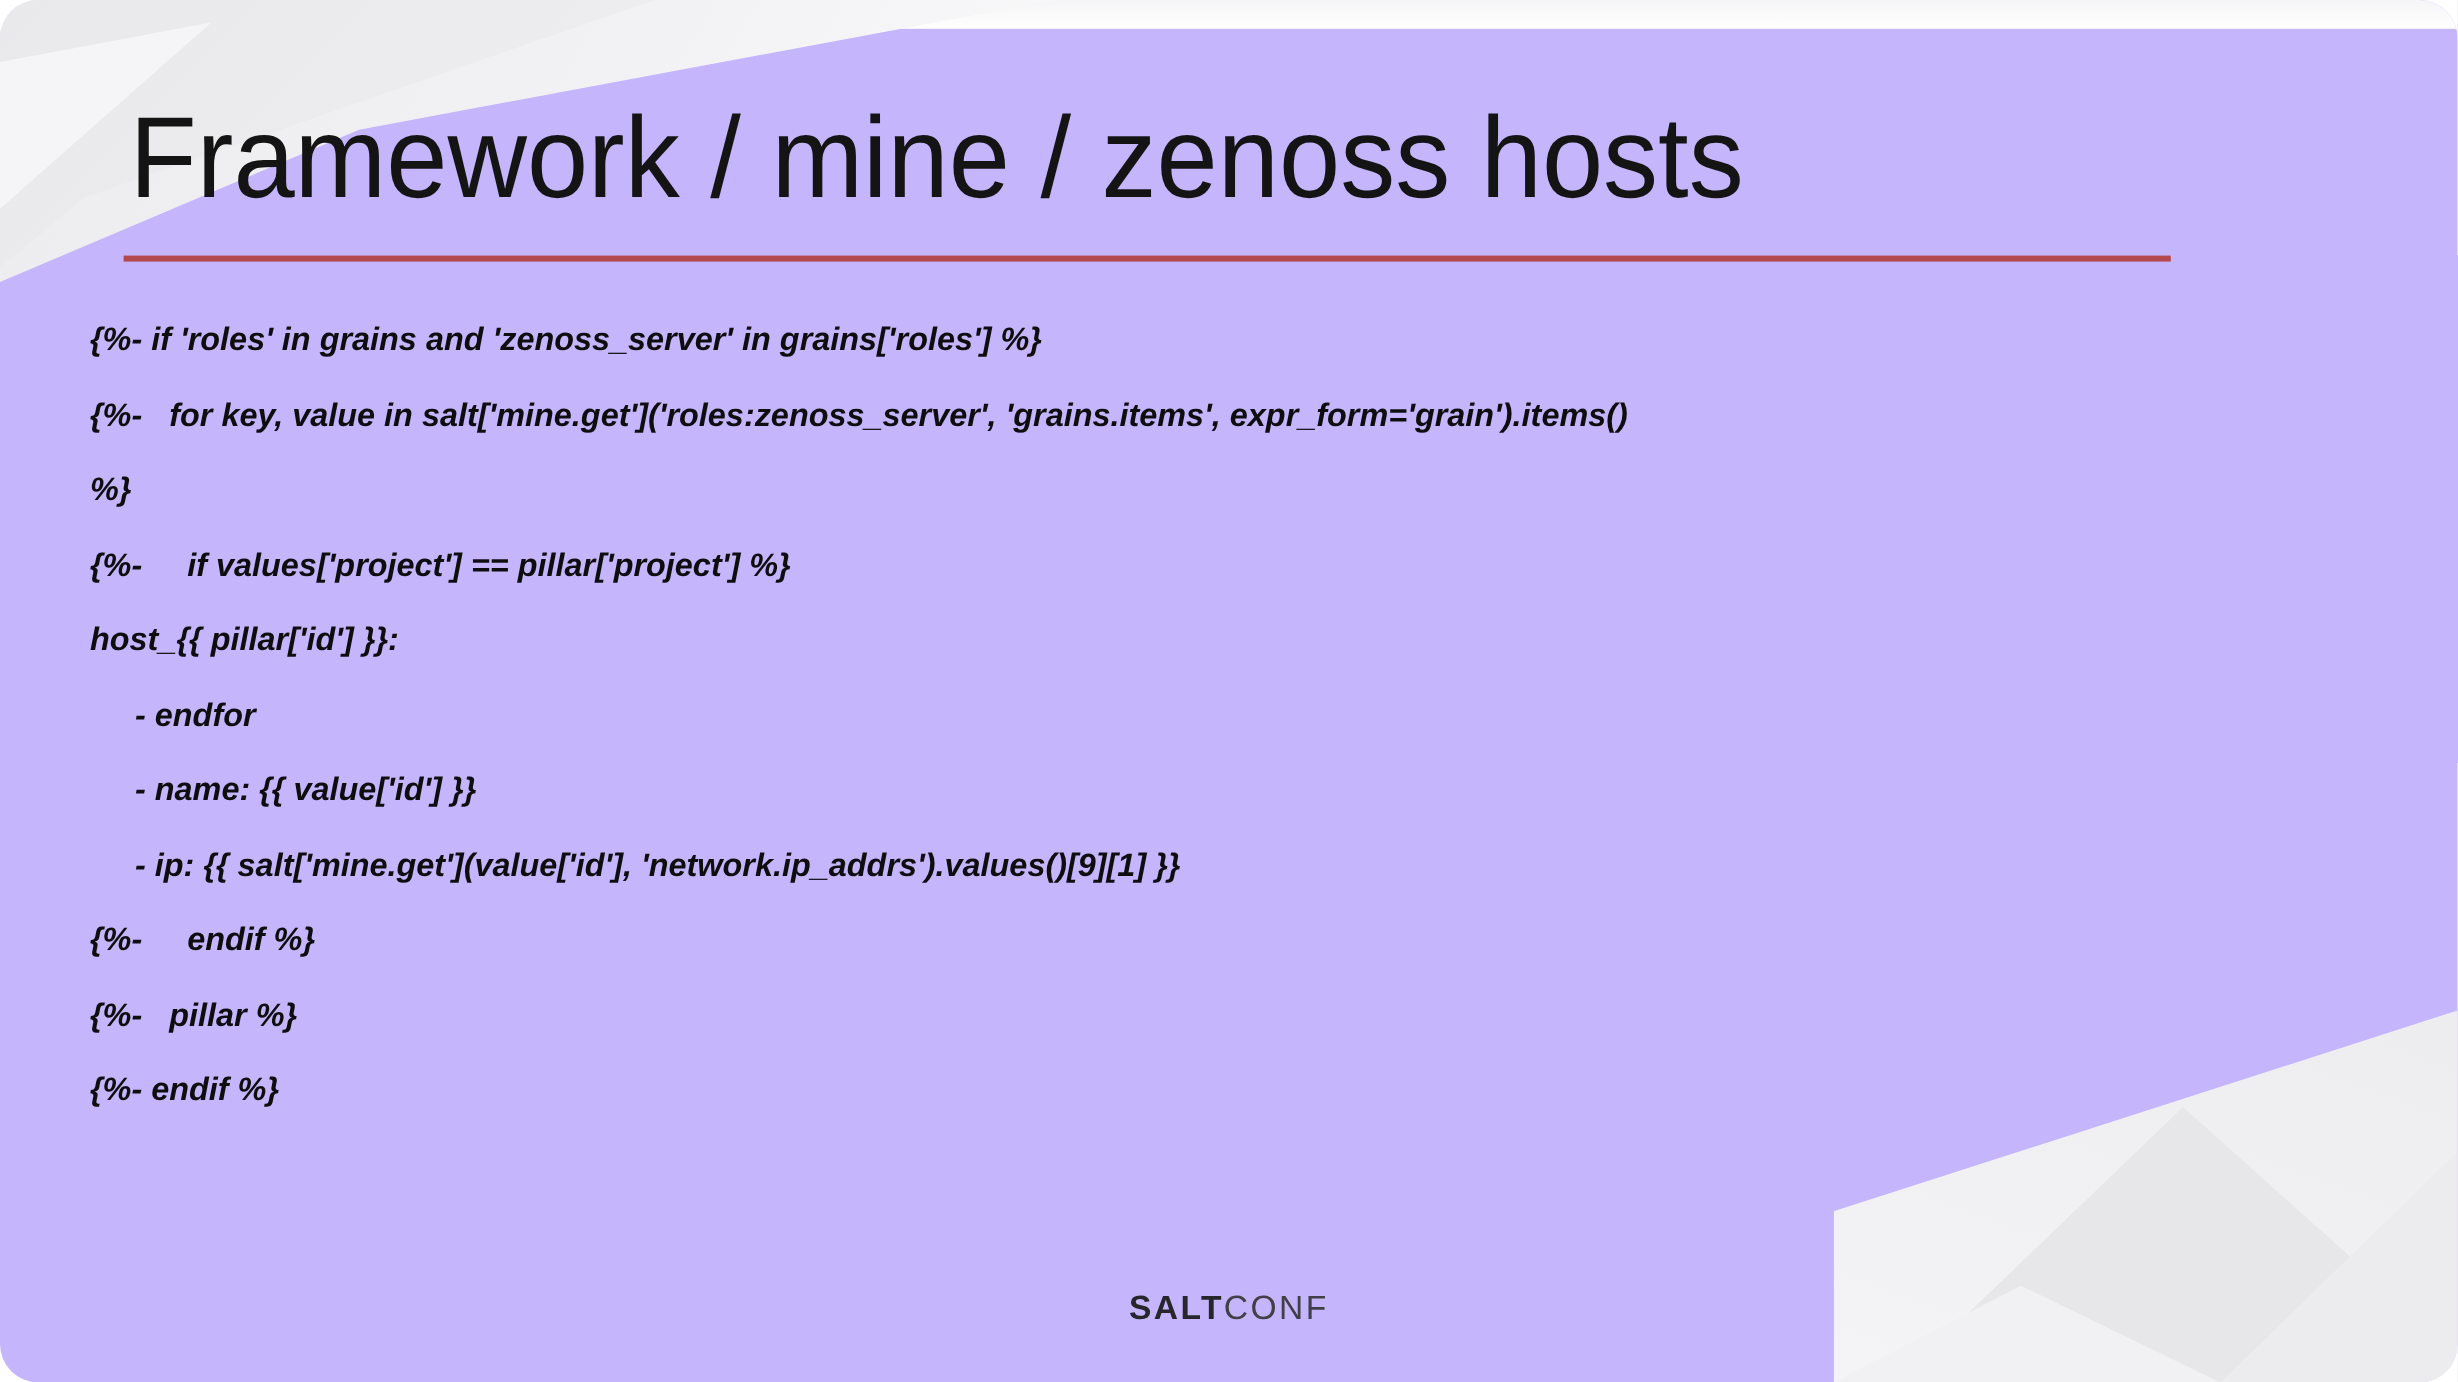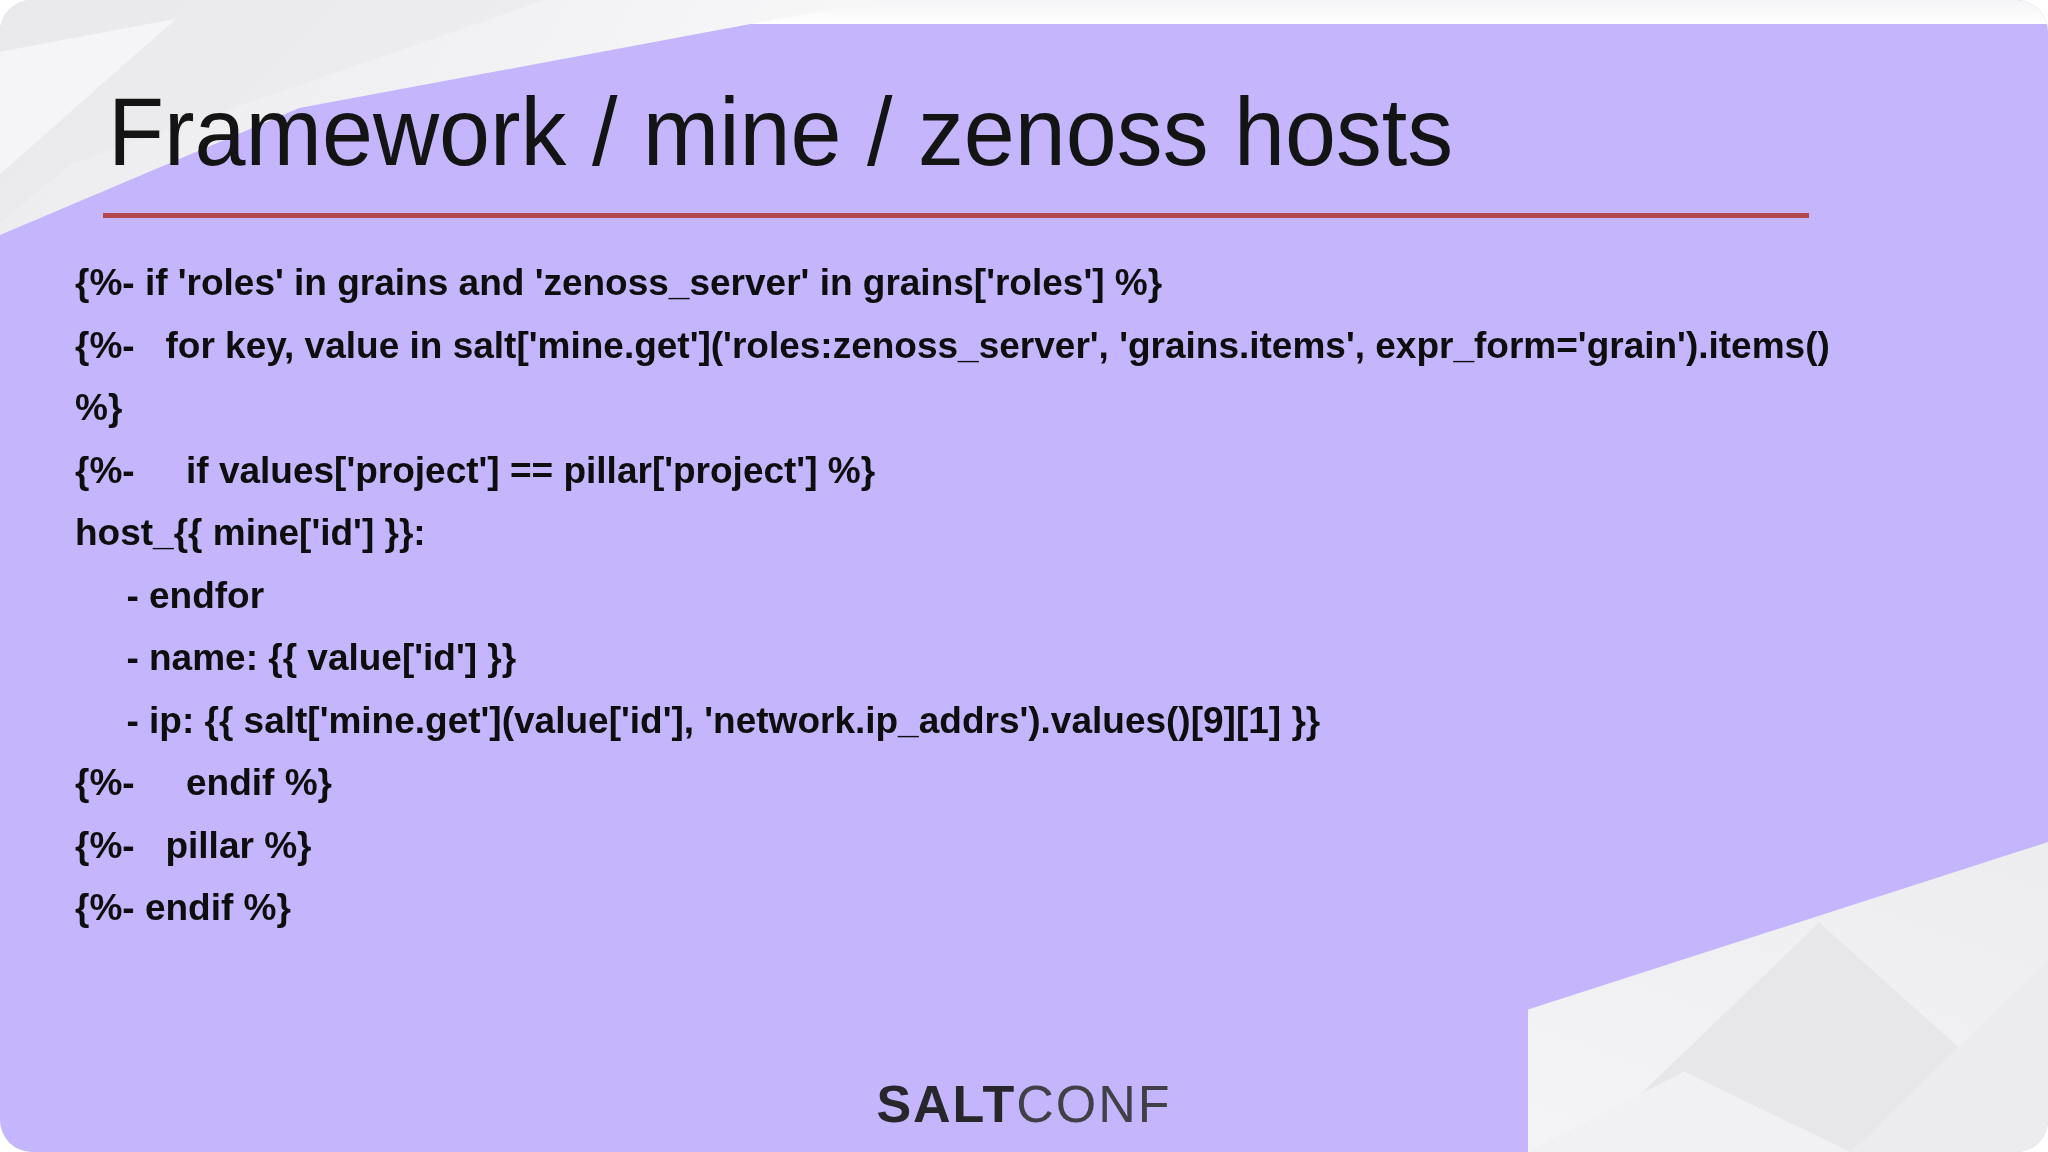--- a/index.html
+++ b/index.html
@@ -72,34 +72,35 @@
 
   
   .code {
     position: absolute;
     left: 75px;
     top: 252px;
     width: 1965px;
     color: #0e0e0e;
   }
   .code-line {
-    font-size: 37px;
+    font-size: 27px;
     font-weight: 700;
     line-height: 62.5px;
     white-space: pre;
     letter-spacing: 0;
+    font-style: italic;
   }
 
   
   .brand {
     position: absolute;
     left: 50%;
     top: 1074px;
     transform: translateX(-50%);
-    font-size: 52px;
+    font-size: 28px;
     letter-spacing: 2px;
     white-space: nowrap;
   }
   .brand-bold  { font-weight: 700; color: #26262b; }
   .brand-light { font-weight: 400; color: #404046; }
 </style>
 </head>
 <body>
 
 <div class="slide">
@@ -121,21 +122,21 @@
 
   <h1 class="title">Framework / mine / zenoss hosts</h1>
 
   <div class="rule"></div>
 
   <div class="code">
     <div class="code-line">{%- if 'roles' in grains and 'zenoss_server' in grains['roles'] %}</div>
     <div class="code-line">{%-   for key, value in salt['mine.get']('roles:zenoss_server', 'grains.items', expr_form='grain').items()</div>
     <div class="code-line">%}</div>
     <div class="code-line">{%-     if values['project'] == pillar['project'] %}</div>
-    <div class="code-line">host_{{ mine['id'] }}:</div>
+    <div class="code-line">host_{{ pillar['id'] }}:</div>
     <div class="code-line">     - endfor</div>
     <div class="code-line">     - name: {{ value['id'] }}</div>
     <div class="code-line">     - ip: {{ salt['mine.get'](value['id'], 'network.ip_addrs').values()[9][1] }}</div>
     <div class="code-line">{%-     endif %}</div>
     <div class="code-line">{%-   pillar %}</div>
     <div class="code-line">{%- endif %}</div>
   </div>
 
   <div class="brand"><span class="brand-bold">SALT</span><span class="brand-light">CONF</span></div>
 

